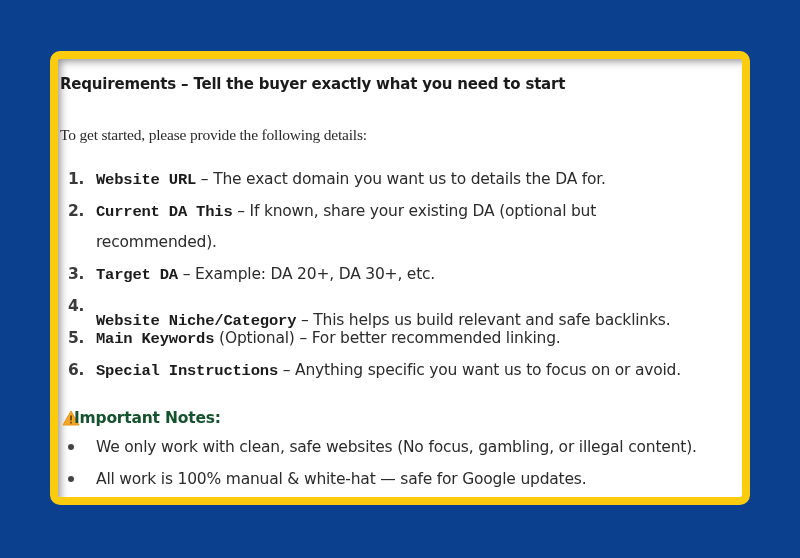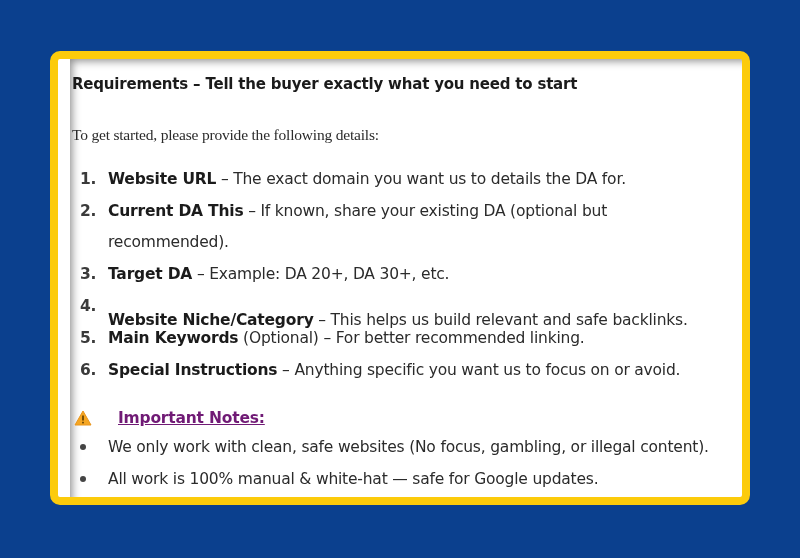--- a/index.html
+++ b/index.html
@@ -26,33 +26,32 @@
     .content {
       position: absolute;
       left: 0;
       top: 0;
       right: 0;
       bottom: 0;
       box-shadow: inset 6px 6px 8px -4px rgba(0,0,0,0.45);
       color: #1f1f1f;
       font-size: 15.5px;
       letter-spacing: -0.2px;
-      margin-left: 12px;
     }
     .line {
       position: absolute;
       white-space: nowrap;
       line-height: 20px;
     }
     .heading { left: 2px; top: 15px; font-weight: bold; font-size: 15px; color: #1b1b1b; }
     .intro { left: 2px; top: 66px; color: #2b2b2b; font-family: Liberation Serif, serif; }
     .num { position: absolute; left: 10px; font-weight: bold; color: #3a3a3a; }
     .item-text { position: absolute; left: 38px; color: #2b2b2b; }
-    .item-text b { color: #1b1b1b; }
-    .notes-title { left: 48px; top: 349px; font-weight: bold; color: #701a75; text-decoration: underline; }
+    .item-text b { color: #1b1b1b; font-family: Liberation Mono, monospace; }
+    .notes-title { left: 16px; top: 349px; font-weight: bold; color: #14532d; }
     .warn {
       position: absolute; left: 4px; top: 351px; width: 18px; height: 16px;
     }
     .bullet {
       position: absolute; left: 10px; width: 6px; height: 6px; border-radius: 50%;
       background: #444;
     }
   </style>
 </head>
 <body>

